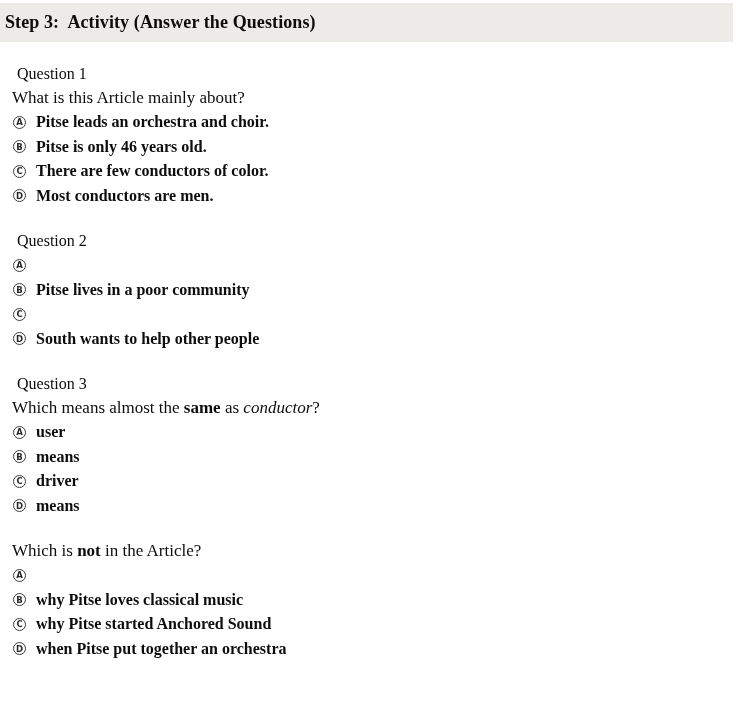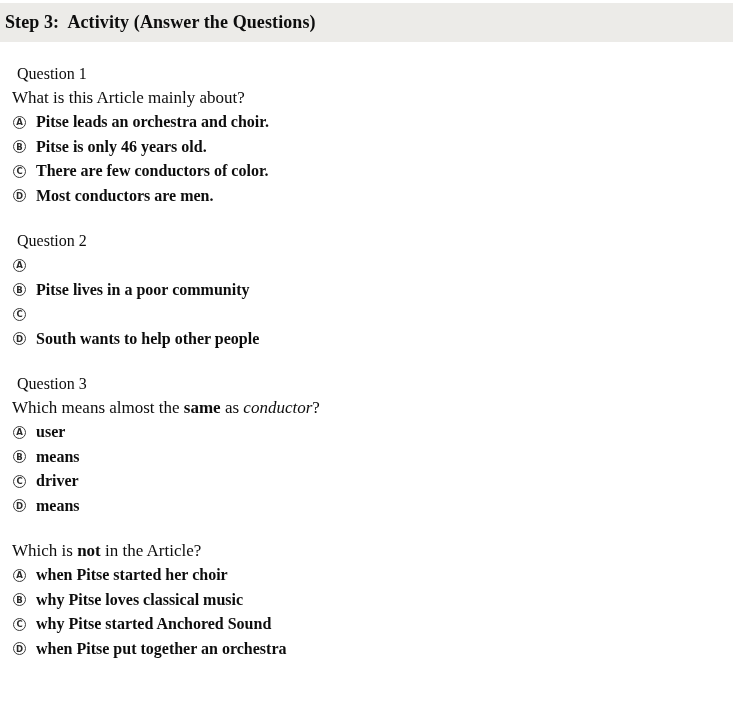--- a/index.html
+++ b/index.html
@@ -150,21 +150,20 @@
           <span class="opt-text">means</span>
         </div>
       </div>
   </section>
 
   <section class="question">
     <div class="q-prompt"><span>Which is </span><span class="seg-bold">not</span><span> in the Article?</span></div>
     <div class="q-options">
         <div class="opt">
           <span class="bubble">A</span>
-          <span class="opt-text">when Pitse started her choir</span>
         </div>
         <div class="opt">
           <span class="bubble">B</span>
           <span class="opt-text">why Pitse loves classical music</span>
         </div>
         <div class="opt">
           <span class="bubble">C</span>
           <span class="opt-text">why Pitse started Anchored Sound</span>
         </div>
         <div class="opt">

